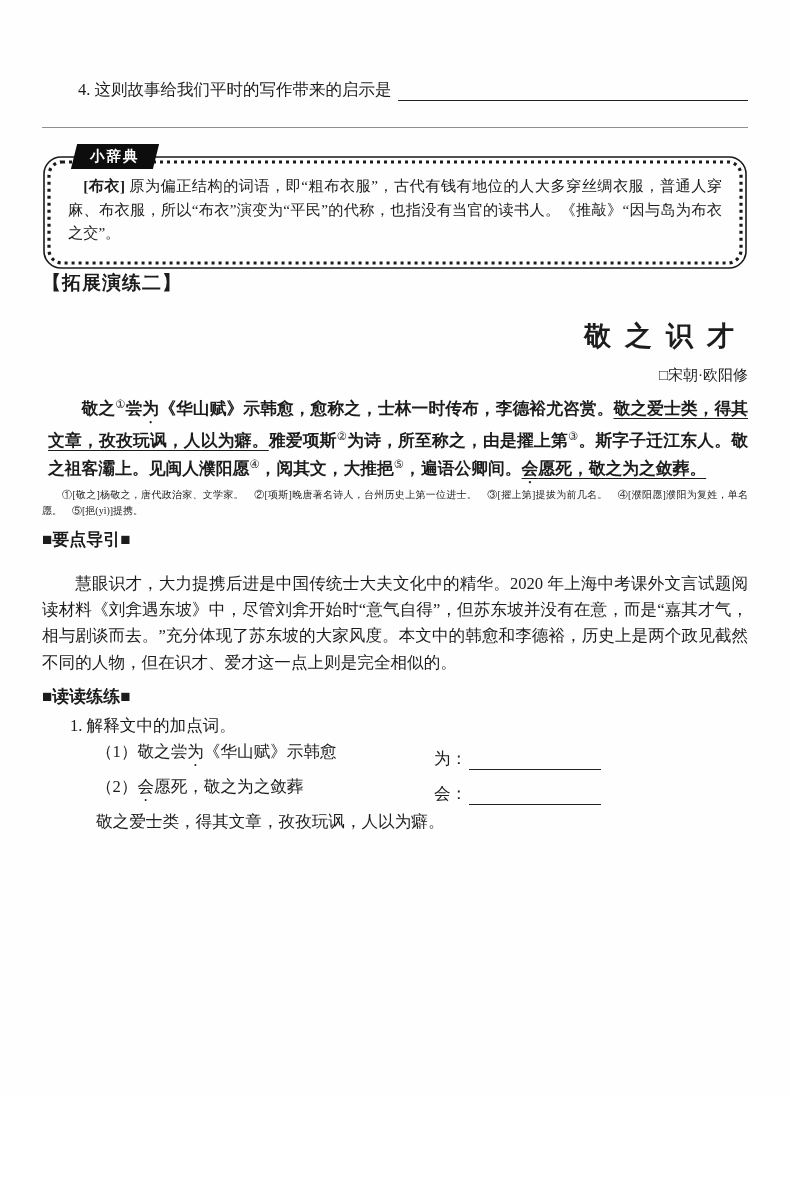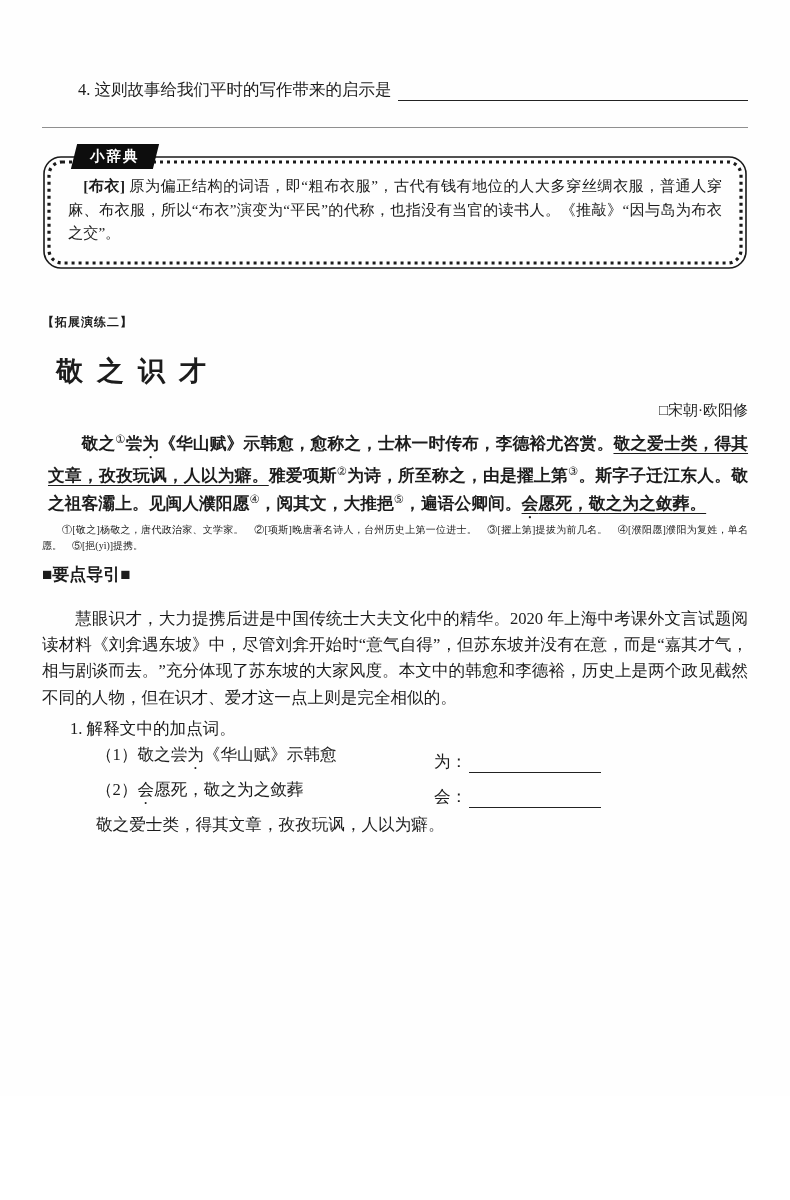--- a/index.html
+++ b/index.html
@@ -30,26 +30,25 @@
     font-family:"Liberation Sans","DejaVu Sans",sans-serif;
     font-weight:bold; font-size:14.5px;
     padding:3px 16px; transform:skewX(-14deg);
   }
   .dict-label span { display:inline-block; transform:skewX(14deg); letter-spacing:2px; }
   .dict-text { font-size:15.2px; line-height:1.55; text-align:justify; text-indent:1em; }
   .dict-term { font-weight:bold; }
 
   
   .section-heading {
-    margin-top:44px;
     font-family:"Liberation Sans","DejaVu Sans",sans-serif;
-    font-size:12px; font-weight:bold; letter-spacing:1px;
+    font-size:19px; font-weight:bold; letter-spacing:1px;
   }
   .article-title {
-    margin-top:22px; text-align:left;
+    margin-top:22px; text-align:right;
     font-family:"Liberation Sans","DejaVu Sans",sans-serif;
     font-size:27px; font-weight:bold;
     letter-spacing:14px; text-indent:14px;
   }
   .article-author { margin-top:12px; text-align:right; font-size:15px; }
 
   
   .passage {
     margin-top:10px; font-size:16.8px; font-weight:600;
     line-height:1.66; text-align:justify; text-indent:2em;margin-left:6px;
@@ -117,20 +116,21 @@
     <p class="passage"><span>敬之</span><span class="sup">①</span><span>尝</span><span class="dot">为</span><span>《华山赋》示韩愈，愈称之，士林一时传布，李德裕尤咨赏。</span><span class="u">敬之爱士类，得其文章，孜孜玩讽，人以为癖。</span><span>雅爱项斯</span><span class="sup">②</span><span>为诗，所至称之，由是擢上第</span><span class="sup">③</span><span>。斯字子迁江东人。敬之祖客灞上。见闽人濮阳愿</span><span class="sup">④</span><span>，阅其文，大推挹</span><span class="sup">⑤</span><span>，遍语公卿间。</span><span class="u dot">会</span><span class="u">愿死，敬之为之敛葬。</span></p>
 
     <p class="notes-text"><span>①[敬之]杨敬之，唐代政治家、文学家。</span>　<span>②[项斯]晚唐著名诗人，台州历史上第一位进士。</span>　<span>③[擢上第]提拔为前几名。</span>　<span>④[濮阳愿]濮阳为复姓，单名愿。</span>　<span>⑤[挹(yì)]提携。</span></p>
 
     <div class="guide">
       <h3 class="sec-header">■要点导引■</h3>
       <p>慧眼识才，大力提携后进是中国传统士大夫文化中的精华。2020 年上海中考课外文言试题阅读材料《刘弇遇东坡》中，尽管刘弇开始时“意气自得”，但苏东坡并没有在意，而是“嘉其才气，相与剧谈而去。”充分体现了苏东坡的大家风度。本文中的韩愈和李德裕，历史上是两个政见截然不同的人物，但在识才、爱才这一点上则是完全相似的。</p>
     </div>
 
     <div class="exercises">
+      <h3 class="sec-header">■读读练练■</h3>
 
       <p class="ex-q">1. 解释文中的加点词。</p>
 
       <div class="ex-row">
         <span class="ex-sentence"><span>（1）敬之尝</span><span class="dot">为</span><span>《华山赋》示韩愈</span></span>
         <span class="ex-answer">
           <span>为：</span>
           <span class="blank ans-blank"></span>
         </span>
       </div>

